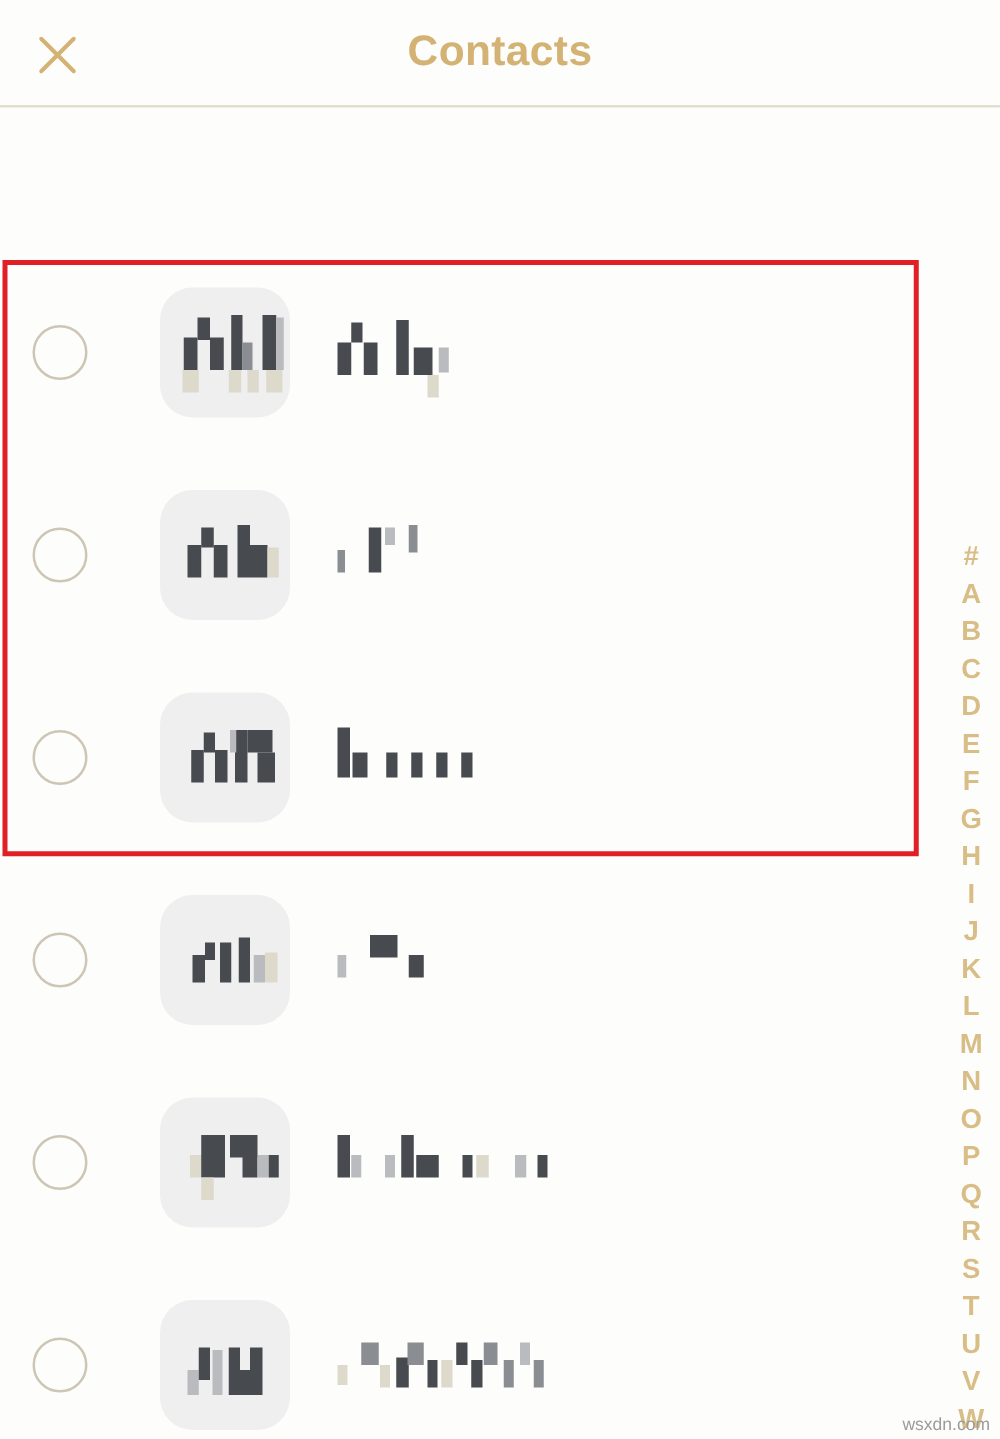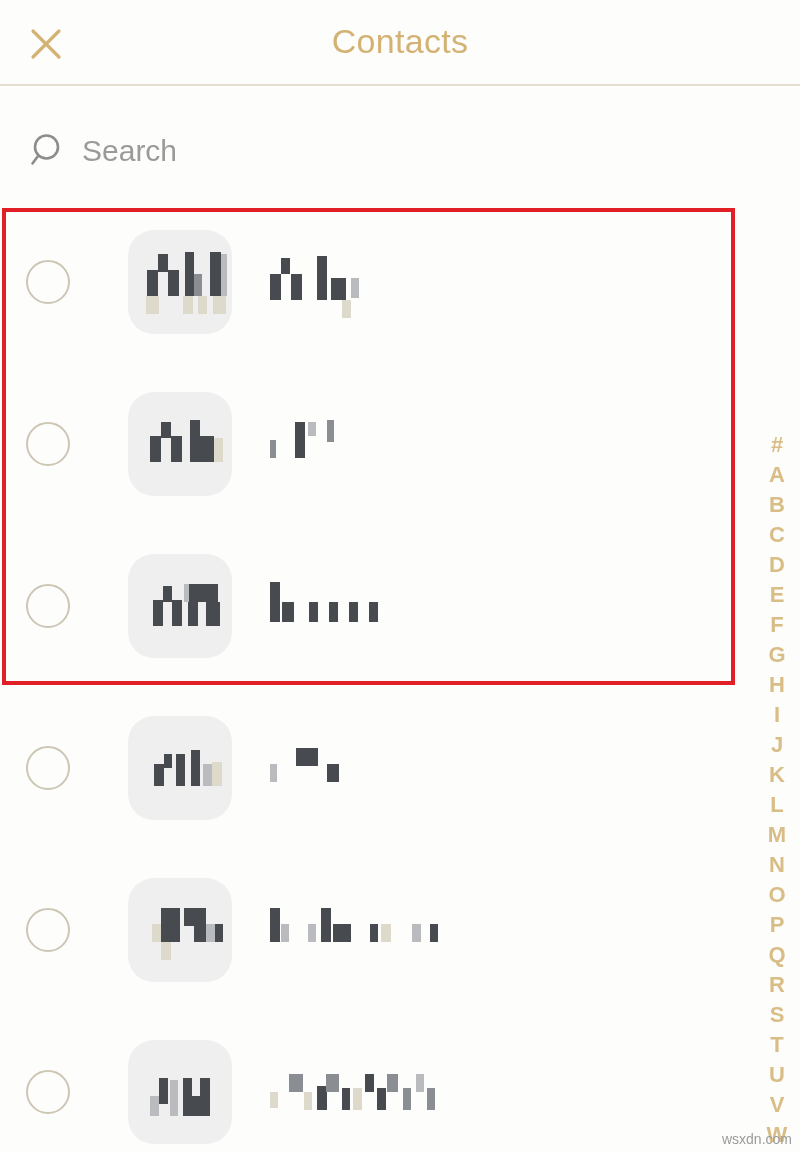--- a/index.html
+++ b/index.html
@@ -35,21 +35,21 @@
     cursor: pointer;
   }
   .close-btn svg { display: block; }
 
   .page-title {
     position: absolute;
     left: 0; top: 22px;
     width: 800px;
     text-align: center;
     font-size: 34px;
-    font-weight: 400;
+    font-weight: 700;
     color: #d3b274;
     letter-spacing: .3px;
   }
 
   
   .search-row {
     position: absolute;
     left: 0; top: 86px;
     width: 800px;
     height: 122px;
@@ -184,29 +184,20 @@
   <div class="header">
     <div class="close-btn" title="Close">
       <svg width="36" height="36" viewBox="0 0 36 36" aria-hidden="true">
         <line x1="5" y1="5" x2="31" y2="31" stroke="#d3b274" stroke-width="3.2" stroke-linecap="round"></line>
         <line x1="31" y1="5" x2="5" y2="31" stroke="#d3b274" stroke-width="3.2" stroke-linecap="round"></line>
       </svg>
     </div>
     <div class="page-title">Contacts</div>
   </div>
 
-  <div class="search-row">
-    <div class="search-icon">
-      <svg width="38" height="38" viewBox="0 0 38 38" aria-hidden="true">
-        <circle cx="16.5" cy="15" r="11.5" fill="none" stroke="#8d8d8d" stroke-width="2.6"></circle>
-        <line x1="8.4" y1="23.4" x2="2.5" y2="31.5" stroke="#8d8d8d" stroke-width="2.6" stroke-linecap="round"></line>
-      </svg>
-    </div>
-    <input class="search-input" type="text" placeholder="Search" style="">
-  </div>
 
   <div class="contact-list">
 
     <div class="contact-row" style="top:0px;">
       <div class="radio"></div>
       <div class="avatar">
         <span class="blk" style="left:19px;top:40px;width:11px;height:26px;"></span>
         <span class="blk" style="left:30px;top:24px;width:10px;height:18px;"></span>
         <span class="blk" style="left:40px;top:40px;width:11px;height:26px;"></span>
         <span class="blk" style="left:57px;top:22px;width:9px;height:44px;"></span>

